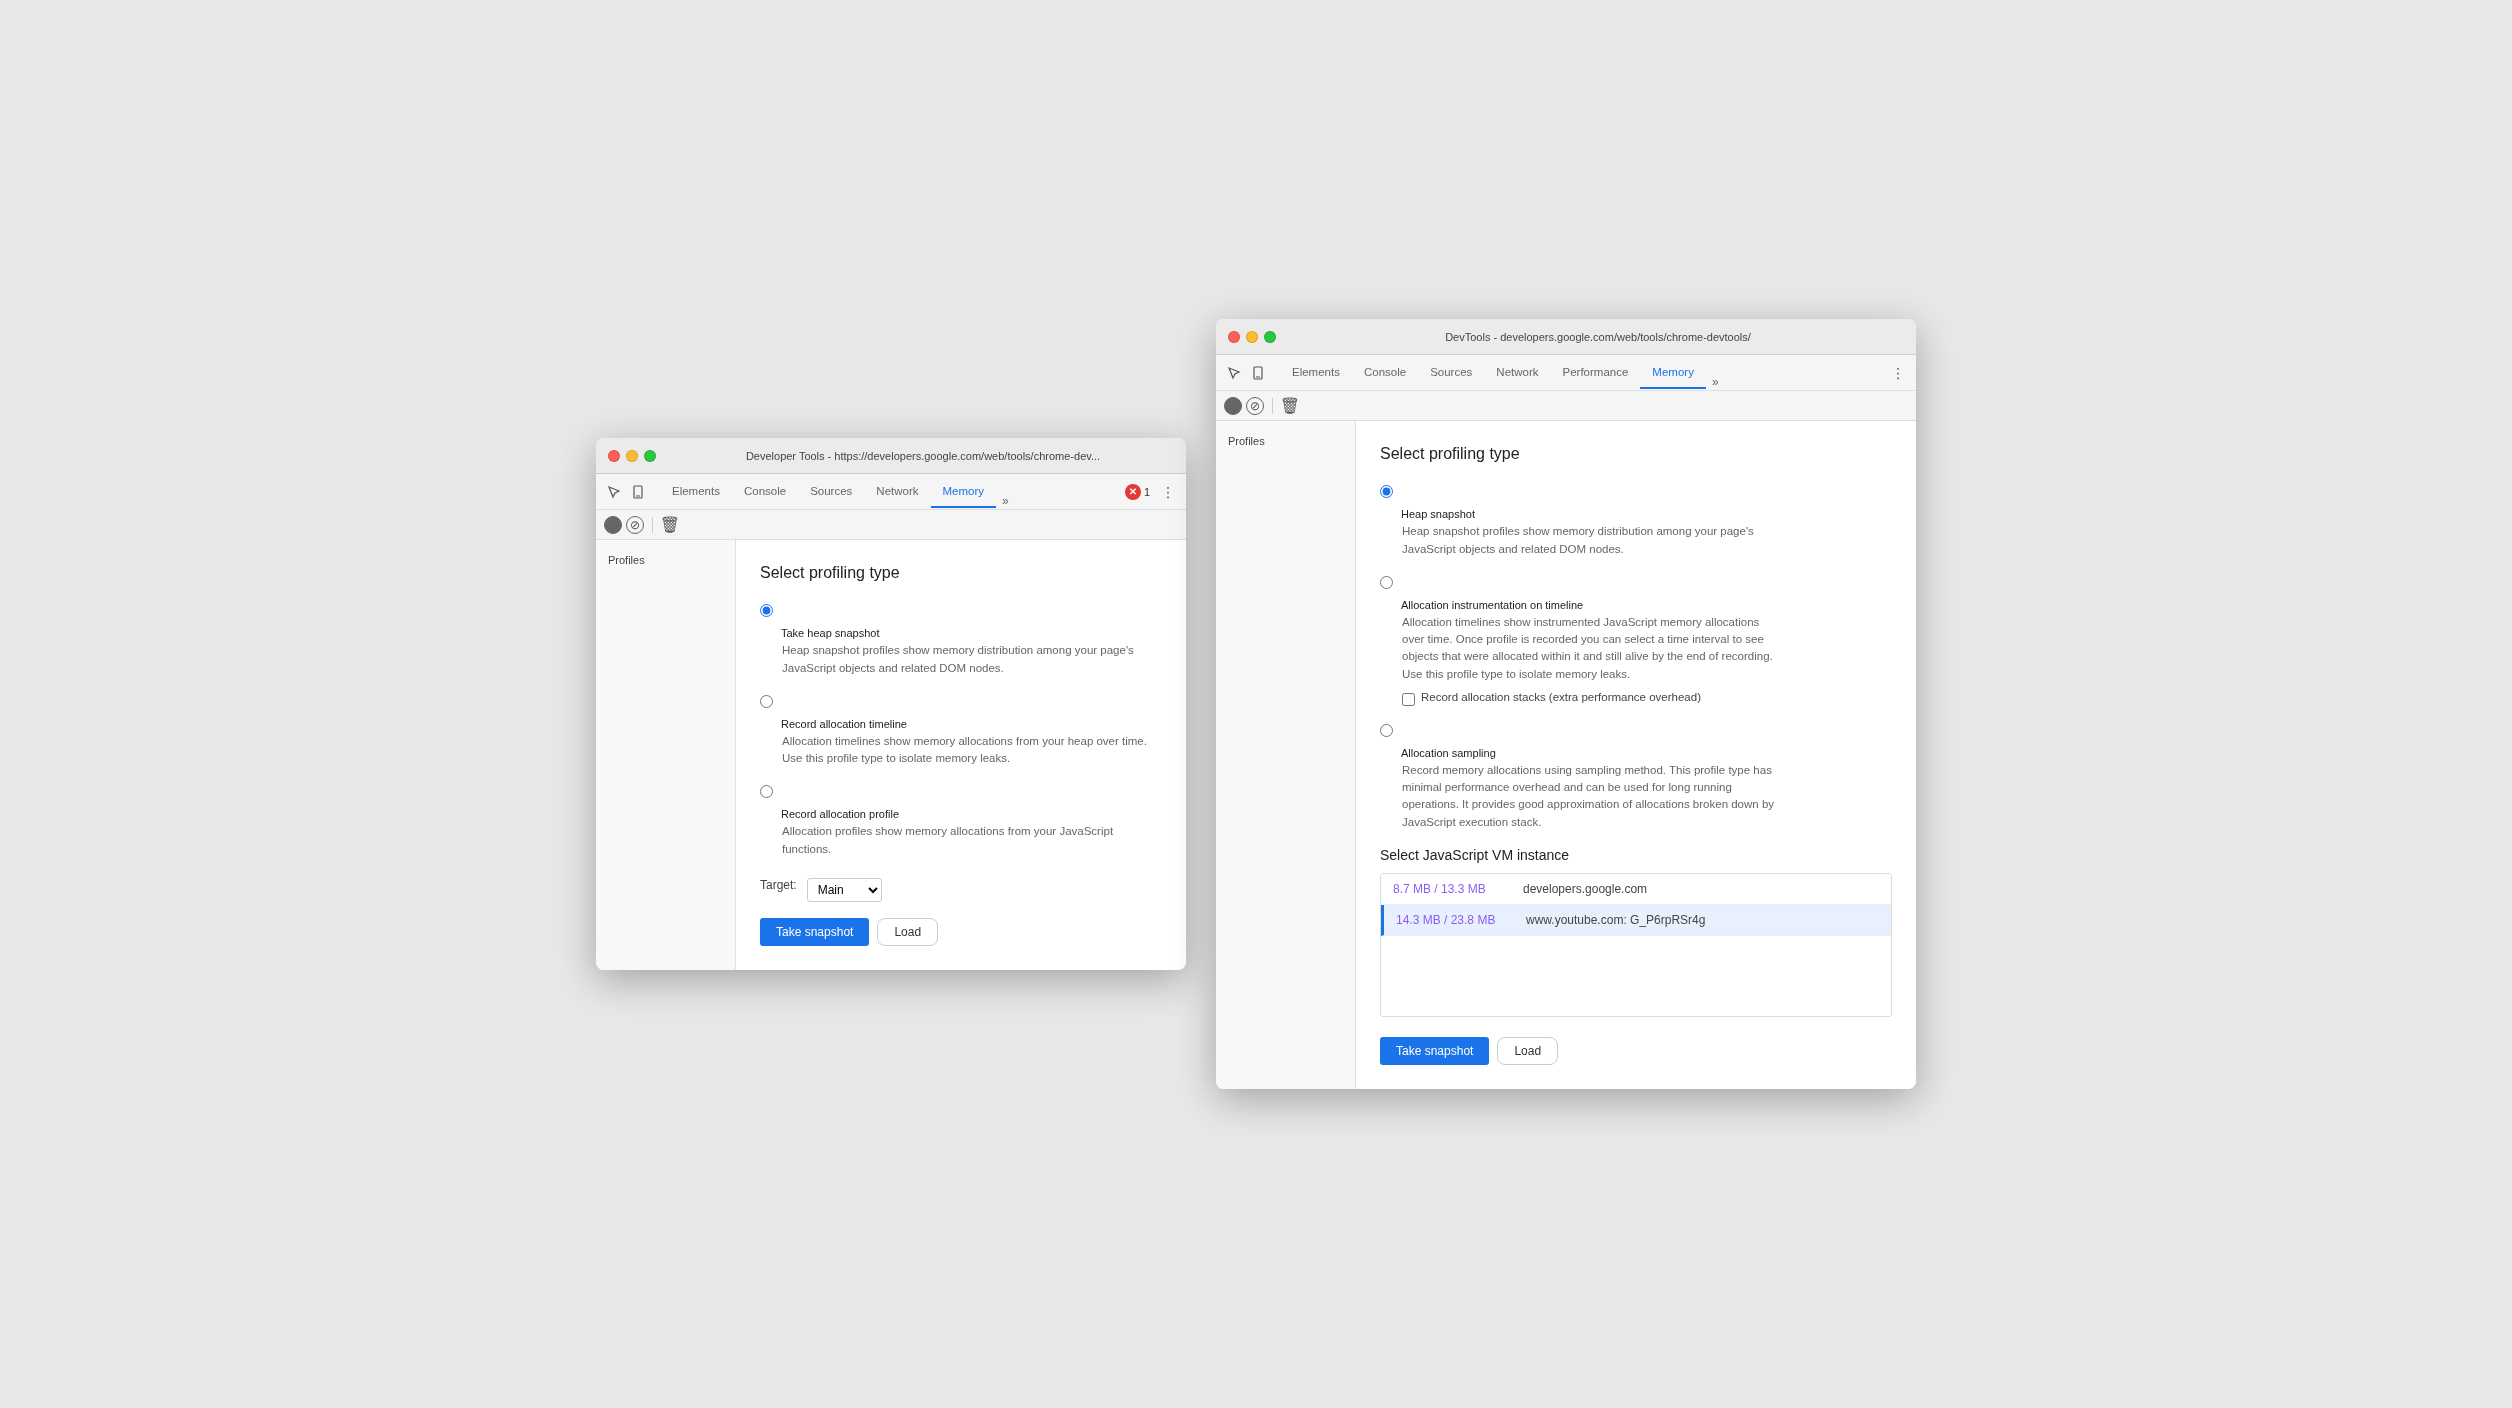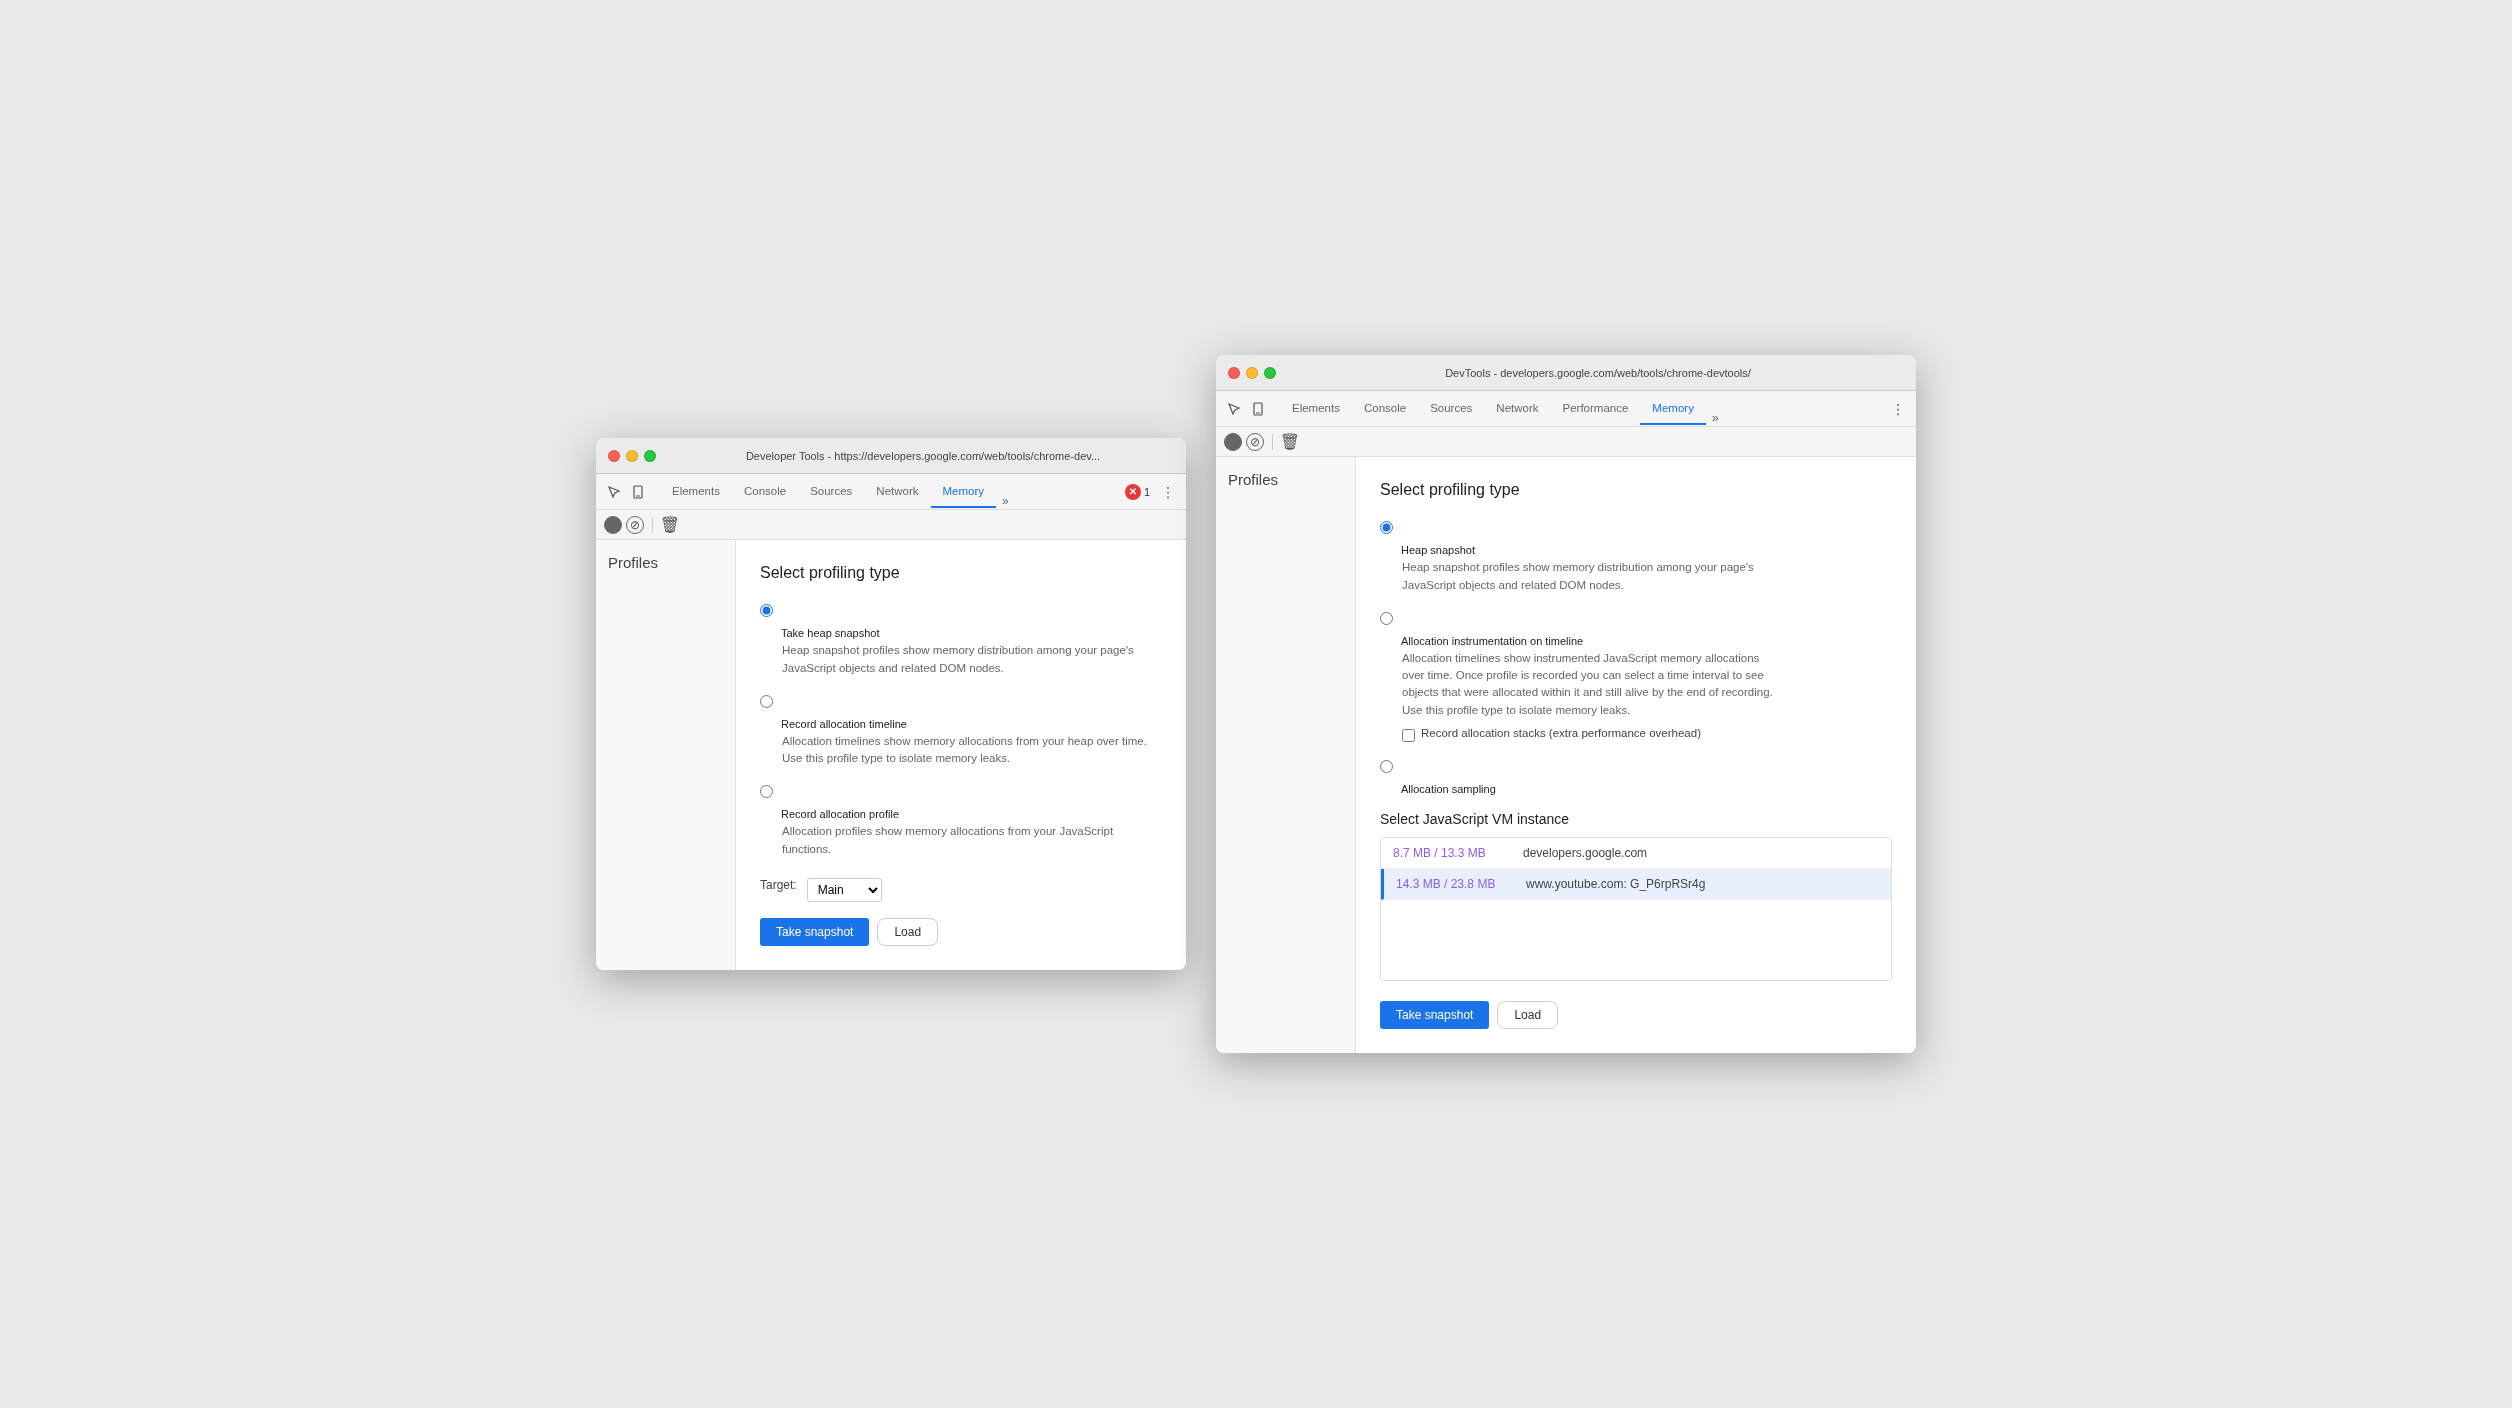--- a/index.html
+++ b/index.html
@@ -159,21 +159,21 @@
 
     
     .sidebar {
       width: 140px;
       background: #f8f8f8;
       border-right: 1px solid #e0e0e0;
       padding: 8px 0;
     }
 
     .sidebar-section {
-      font-size: 15px;
+      font-size: 11px;
       color: #444;
       padding: 6px 12px;
       font-weight: 500;
     }
 
     
     .main-panel {
       flex: 1;
       padding: 24px;
       overflow-y: auto;
@@ -529,20 +529,21 @@
           <input type="checkbox" style="">
           <span class="checkbox-label">Record allocation stacks (extra performance overhead)</span>
         </div>
       </div>
 
       <div class="radio-option">
         <label class="radio-label">
           <input type="radio" name="profiling2" style="">
           <span class="radio-title">Allocation sampling</span>
         </label>
+        <div class="radio-desc">Record memory allocations using sampling method. This profile type has minimal performance overhead and can be used for long running operations. It provides good approximation of allocations broken down by JavaScript execution stack.</div>
       </div>
 
       <div class="vm-section-title">Select JavaScript VM instance</div>
 
       <div class="vm-table">
         <div class="vm-row unselected">
           <span class="vm-size">8.7 MB / 13.3 MB</span>
           <span class="vm-name">developers.google.com</span>
         </div>
         <div class="vm-row selected">

